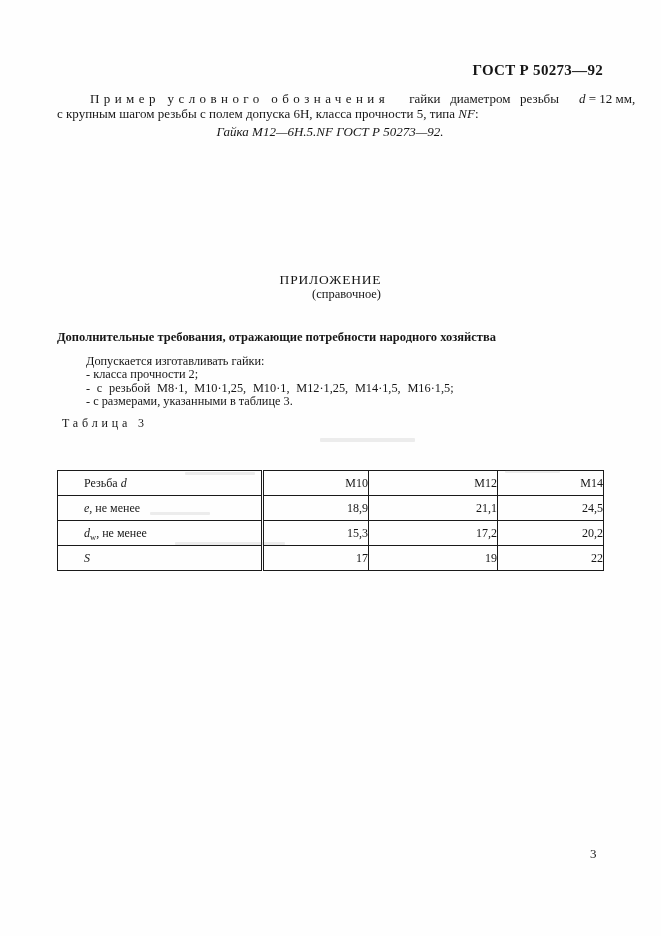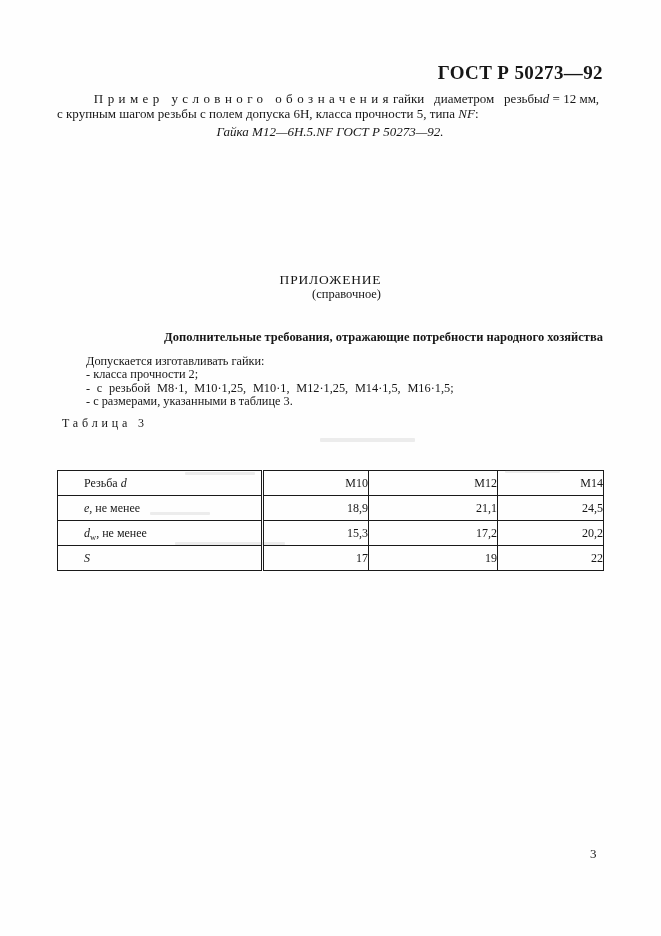--- a/index.html
+++ b/index.html
@@ -4,34 +4,34 @@
 <style>
   html,body{margin:0;padding:0;background:#e8e8e8;}
   .page{
     position:relative;width:661px;height:936px;margin:0 auto;
     background:#fefefe;color:#161616;
     font-family:"Liberation Serif","DejaVu Serif",serif;
     overflow:hidden;
   }
 
   
-  .doc-number{position:absolute;top:62px;right:58px;font-weight:bold;font-size:19px;letter-spacing:.02em;}
+  .doc-number{position:absolute;top:62px;right:58px;font-weight:bold;font-size:15px;letter-spacing:.02em;}
 
   
   .example{position:absolute;top:92px;left:57px;width:546px;font-size:13px;line-height:14.8px;}
-  .ex-line1{display:flex;justify-content:center;padding-left:33px;white-space:nowrap;}
+  .ex-line1{display:flex;justify-content:space-between;padding-left:33px;white-space:nowrap;gap:20px;}
   .spaced{letter-spacing:.34em;}
   .mid{word-spacing:.5em;}
   .designation{text-align:center;margin-top:3px;font-style:italic;}
   i{font-style:italic;}
 
   
   .app-title{position:absolute;top:272px;left:0;width:661px;text-align:center;font-size:13.5px;letter-spacing:.06em;}
   .app-subtitle{position:absolute;top:287px;left:0;width:661px;text-align:center;font-size:12.5px;margin-left:16px;}
-  .app-heading{position:absolute;top:330px;left:57px;width:546px;text-align:right;font-weight:bold;font-size:12.5px;}
+  .app-heading{position:absolute;top:330px;left:57px;width:546px;text-align:left;font-weight:bold;font-size:12.5px;}
   .app-body{position:absolute;top:355px;left:86px;width:500px;font-size:12.3px;line-height:13.4px;}
   .app-body .wide{word-spacing:.3em;}
 
   
   .table-label{position:absolute;top:416px;left:62px;font-size:12px;letter-spacing:.32em;}
   .units-note{position:absolute;top:429px;left:57px;width:546px;text-align:right;font-size:12px;}
   table.dim{
     position:absolute;top:446px;left:57px;width:546px;
     border-collapse:collapse;font-size:12px;
     border:1.5px solid #1a1a1a;table-layout:fixed;margin-top:24px;

